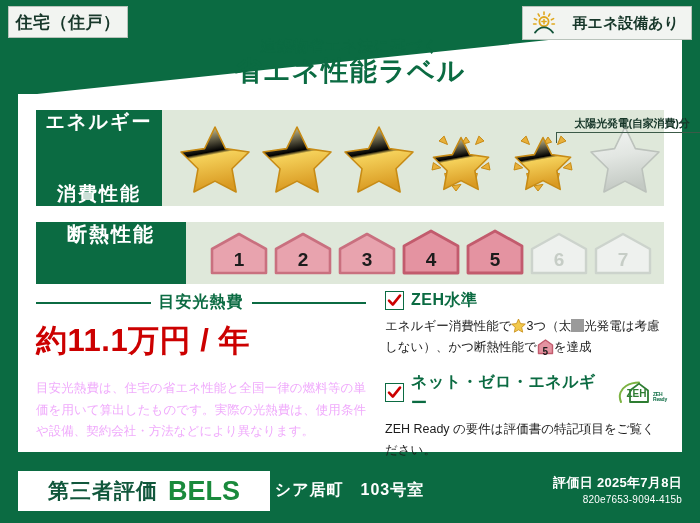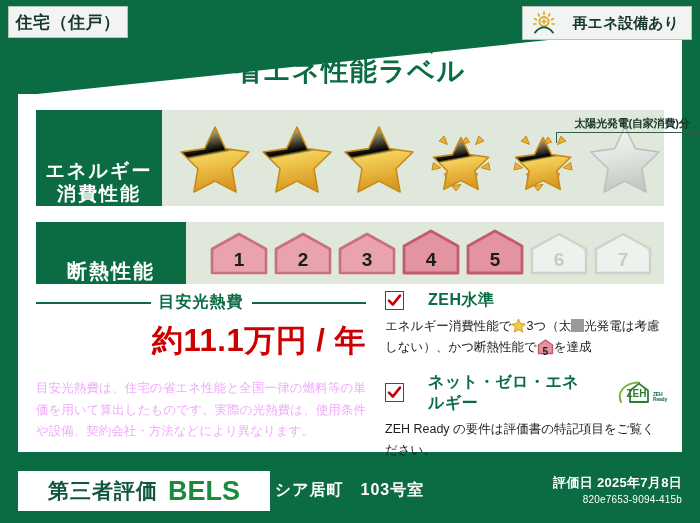--- a/index.html
+++ b/index.html
@@ -75,21 +75,21 @@
     display: flex; align-items: stretch;
   }
   .metric-row.r1 { left: 36px; top: 110px; width: 628px; height: 96px; }
   .metric-row.r2 { left: 36px; top: 222px; width: 628px; height: 62px; border-radius: 28px; }
 
   .metric-key {
     width: 150px;
     background: #0b6b42;
     color: #fff;
     display: flex; flex-direction: column;
-    align-items: center; justify-content: flex-end;
+    align-items: center; justify-content: space-between;
     font-size: 19px; font-weight: bold; letter-spacing: 2px;
     line-height: 1.25;
   }
   .metric-key.one-line { font-size: 20px; }
   .metric-val {
     flex: 1;
     background: #dfe8da;
     position: relative;
     display: flex; align-items: center;
   }
@@ -139,36 +139,36 @@
   }
   .cost-head {
     display: flex; align-items: center; gap: 8px;
     justify-content: center;
   }
   .cost-head .ln { flex: 1; height: 2px; background: #0b6b42; }
   .cost-head .tx {
     font-size: 16px; font-weight: bold; color: #0b6b42; letter-spacing: 1px;
   }
   .cost-amount {
-    text-align: right; margin-top: 7px;
+    text-align: left; margin-top: 7px;
     font-size: 31px; font-weight: bold; color: #cc0000;
     letter-spacing: .5px;
   }
   .cost-note {
     margin-top: 16px;
     font-size: 12.5px; color: #f0abfc; line-height: 1.72;
     text-align: justify;
   }
 
   .col-right {
     position: absolute; left: 385px; top: 290px; width: 282px;
   }
   .zeh-block + .zeh-block { margin-top: 13px; }
   .zeh-title {
-    display: flex; align-items: center; gap: 24px;
+    display: flex; align-items: center; gap: 7px;
   }
   .chk {
     width: 19px; height: 19px; flex: none;
     border: 1.5px solid #0b6b42; background: #fff;
     position: relative;
   }
   .chk svg { position: absolute; left: 1px; top: 1px; width: 15px; height: 15px; }
   .zeh-title-tx {
     font-size: 16px; font-weight: bold; color: #0b6b42; letter-spacing: .5px;
   }

